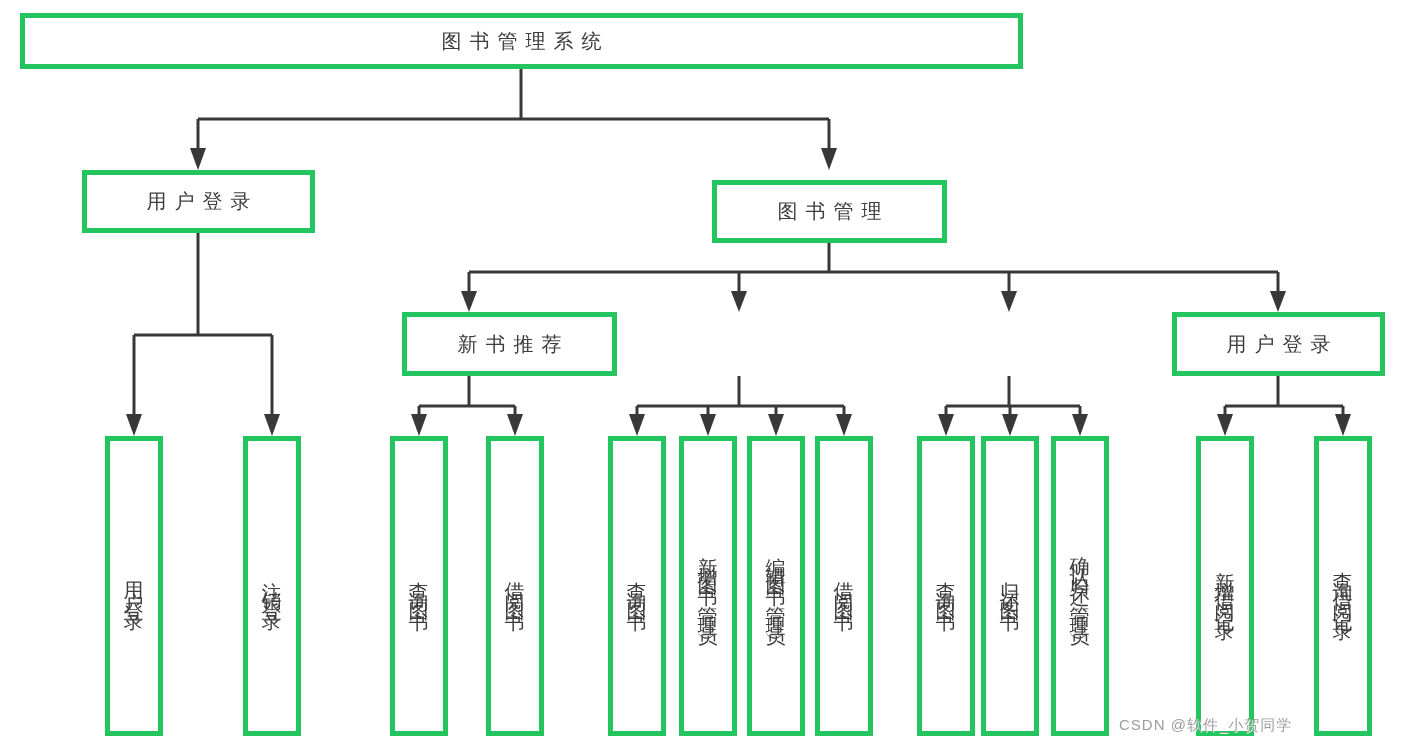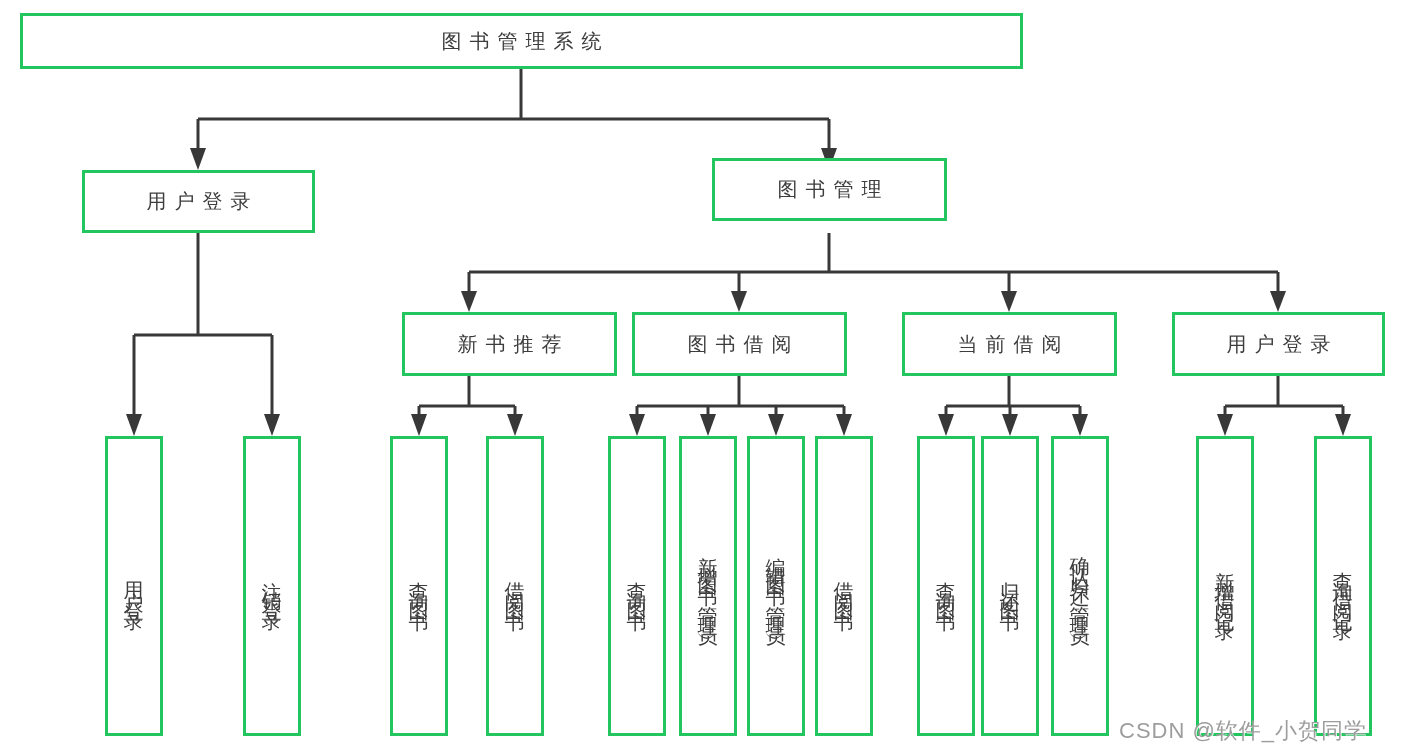--- a/index.html
+++ b/index.html
@@ -14,21 +14,21 @@
   #connectors {
     position: absolute;
     left: 0; top: 0;
     width: 1405px; height: 747px;
     z-index: 1;
   }
   .box {
     position: absolute;
     box-sizing: border-box;
     background: #ffffff;
-    border: 3px solid #22c55e;
+    border: 5px solid #22c55e;
     color: #3d3d3d;
     display: flex;
     align-items: center;
     justify-content: center;
     z-index: 2;
   }
   .hbox {
     font-size: 20px;
     letter-spacing: 8px;
     text-indent: 8px;
@@ -39,21 +39,21 @@
     text-orientation: mixed;
     font-size: 20px;
     line-height: 1;
     letter-spacing: 10px;
     white-space: nowrap;
   }
   
   #node-root            { left: 20px;   top: 13px;  width: 1003px; height: 56px; }
   
   #node-user-login      { left: 82px;   top: 170px; width: 233px;  height: 63px; }
-  #node-book-management { left: 712px;  top: 158px; width: 235px;  height: 63px; }
+  #node-book-management { left: 712px;  top: 180px; width: 235px;  height: 63px; }
   
   #node-new-book-recommend { left: 362px;  top: 312px; width: 215px; height: 64px; margin-left: 40px; }
   #node-book-borrow        { left: 632px;  top: 312px; width: 215px; height: 64px; }
   #node-current-borrow     { left: 902px;  top: 312px; width: 215px; height: 64px; }
   #node-borrow-records     { left: 1172px; top: 312px; width: 213px; height: 64px; }
   
   .leaf { top: 436px; width: 58px; height: 300px; }
   #leaf-user-login          { left: 105px; }
   #leaf-logout              { left: 243px; }
   #leaf-query-book-1        { left: 390px; }
@@ -66,21 +66,21 @@
   #leaf-return-book         { left: 981px; }
   #leaf-confirm-return      { left: 1051px; }
   #leaf-add-borrow-record   { left: 1196px; }
   #leaf-query-borrow-record { left: 1314px; }
 
   #watermark {
     position: absolute;
     left: 1119px;
     top: 716px;
     z-index: 3;
-    font-size: 22px;
+    font-size: 15px;
     color: #9d9d9d;
     letter-spacing: 1px;
     white-space: nowrap;
     text-shadow: 1px 1px 0 rgba(255,255,255,0.85);
   }
 </style>
 </head>
 <body>
 
 <div id="canvas">
@@ -158,22 +158,20 @@
       <polygon points="1335,414 1351,414 1343,436"></polygon>
     </g>
   </svg>
 
   <div class="box hbox" id="node-root">图书管理系统</div>
 
   <div class="box hbox" id="node-user-login">用户登录</div>
   <div class="box hbox" id="node-book-management">图书管理</div>
 
   <div class="box hbox" id="node-new-book-recommend">新书推荐</div>
-  <div class="box hbox" id="node-book-borrow">图书借阅</div>
-  <div class="box hbox" id="node-current-borrow">当前借阅</div>
   <div class="box hbox" id="node-borrow-records">用户登录</div>
 
   <div class="box vbox leaf" id="leaf-user-login">用户登录</div>
   <div class="box vbox leaf" id="leaf-logout">注销登录</div>
 
   <div class="box vbox leaf" id="leaf-query-book-1">查询图书</div>
   <div class="box vbox leaf" id="leaf-borrow-book-1">借阅图书</div>
 
   <div class="box vbox leaf" id="leaf-query-book-2">查询图书</div>
   <div class="box vbox leaf" id="leaf-add-book">新增图书（管理员）</div>

